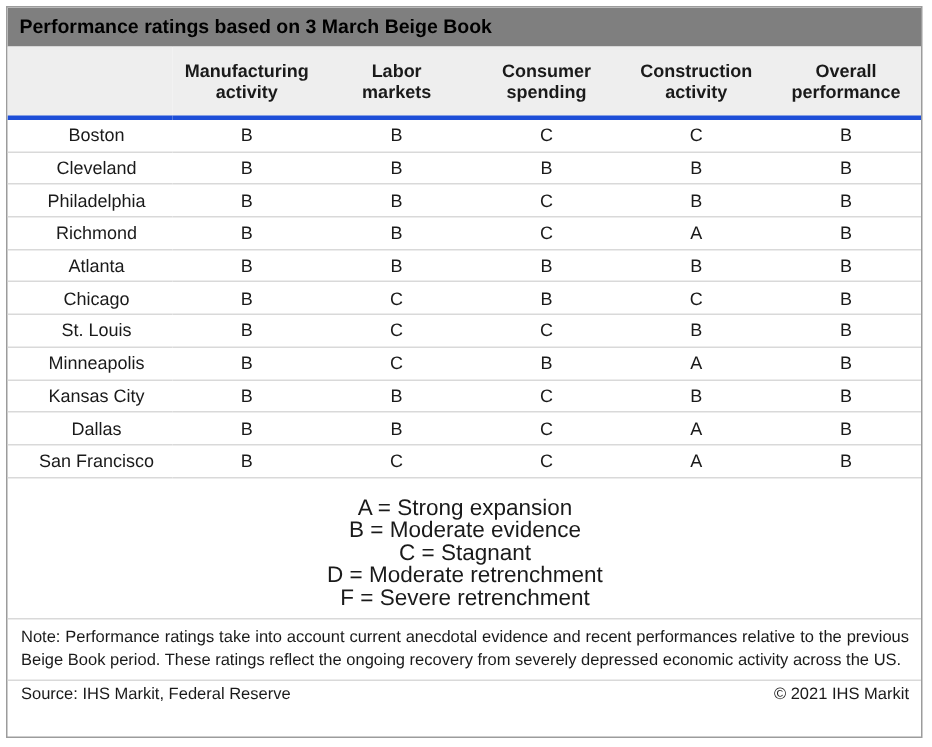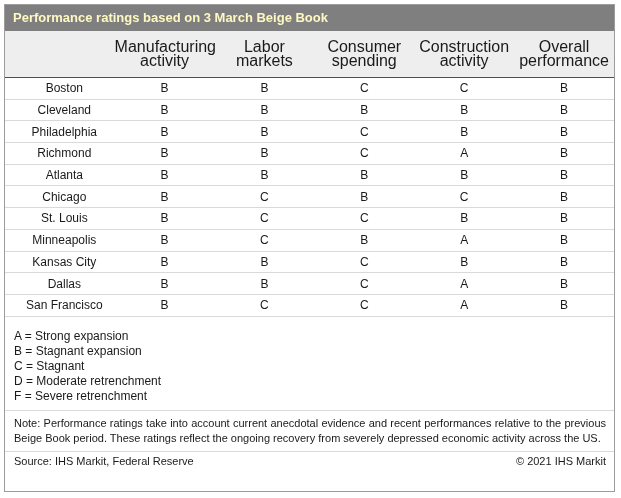--- a/index.html
+++ b/index.html
@@ -13,59 +13,60 @@
     position: absolute;
     left: 4px; top: 4px;
     width: 611px; height: 488px;
     border: 1px solid #9c9c9c;
     background: #ffffff;
     box-sizing: border-box;
     overflow: hidden;
   }
   .titlebar {
     background: #7f7f7f;
-    color: #fef9c3;
+    color: #000000;
     font-size: 13px;
     font-weight: bold;
     height: 26px;
     line-height: 26px;
     padding-left: 8px;
   }
   table.ratings {
     width: 100%;
     border-collapse: collapse;
     table-layout: fixed;
   }
   table.ratings thead th {
     background: #eeeeee;
-    font-size: 16px;
-    font-weight: normal;
+    font-size: 12px;
+    font-weight: bold;
     text-align: center;
     vertical-align: middle;
     height: 42px;
     padding: 2px 0;
-    border-bottom: 1px solid #1d4ed8;
+    border-bottom: 3px solid #1d4ed8;
     line-height: 14px;
   }
   table.ratings thead th.corner { background: #eeeeee; }
   table.ratings td {
     font-size: 12px;
     height: 20.7px;
     text-align: center;
     vertical-align: middle;
     border-bottom: 1px solid #d9d9d9;
     padding: 0;
   }
   table.ratings td.district {
     text-align: center;
     padding-left: 9px;
   }
   .legend {
     padding: 12px 8px 6px 9px;
-    font-size: 12px;
+    font-size: 15px;
+    text-align: center;
   }
   .legend div { line-height: 15px; }
   .sep { border-top: 1px solid #d9d9d9; margin: 0; }
   .note {
     font-size: 11px;
     line-height: 15.5px;
     padding: 5px 8px 4px 9px;
     text-align: justify;
     text-align-last: left;
   }
@@ -205,21 +206,21 @@
           <td>C</td>
           <td>C</td>
           <td>A</td>
           <td>B</td>
         </tr>
       </tbody>
   </table>
 
   <div class="legend">
     <div>A = Strong expansion</div>
-    <div>B = Stagnant expansion</div>
+    <div>B = Moderate evidence</div>
     <div>C = Stagnant</div>
     <div>D = Moderate retrenchment</div>
     <div>F = Severe retrenchment</div>
   </div>
 
   <div class="sep"></div>
 
   <div class="note">Note: Performance ratings take into account current anecdotal evidence and recent performances relative to the previous Beige Book period. These ratings reflect the ongoing recovery from severely depressed economic activity across the US.</div>
 
   <div class="sep"></div>

